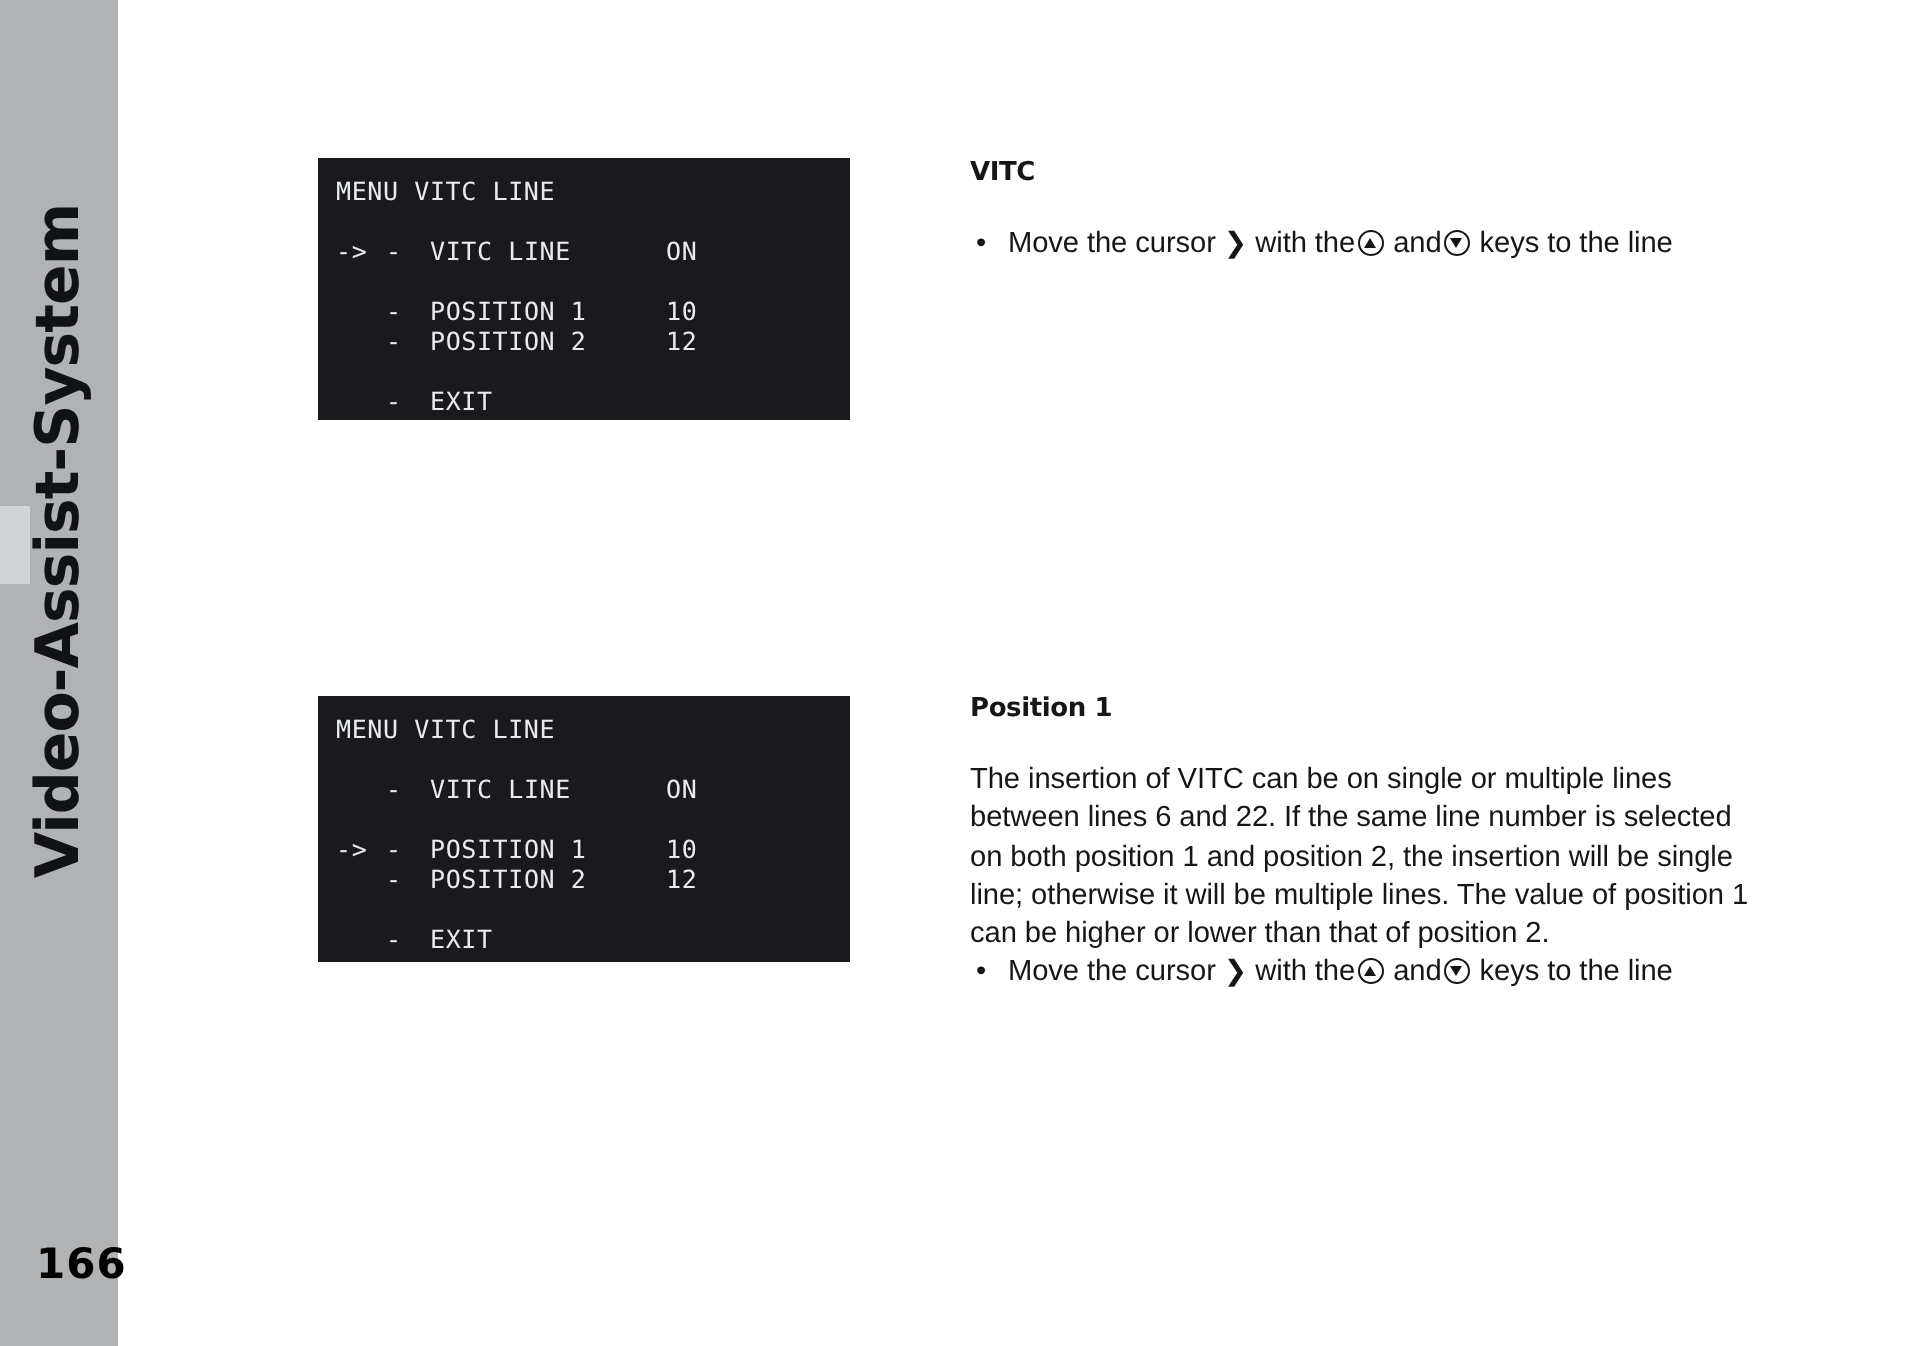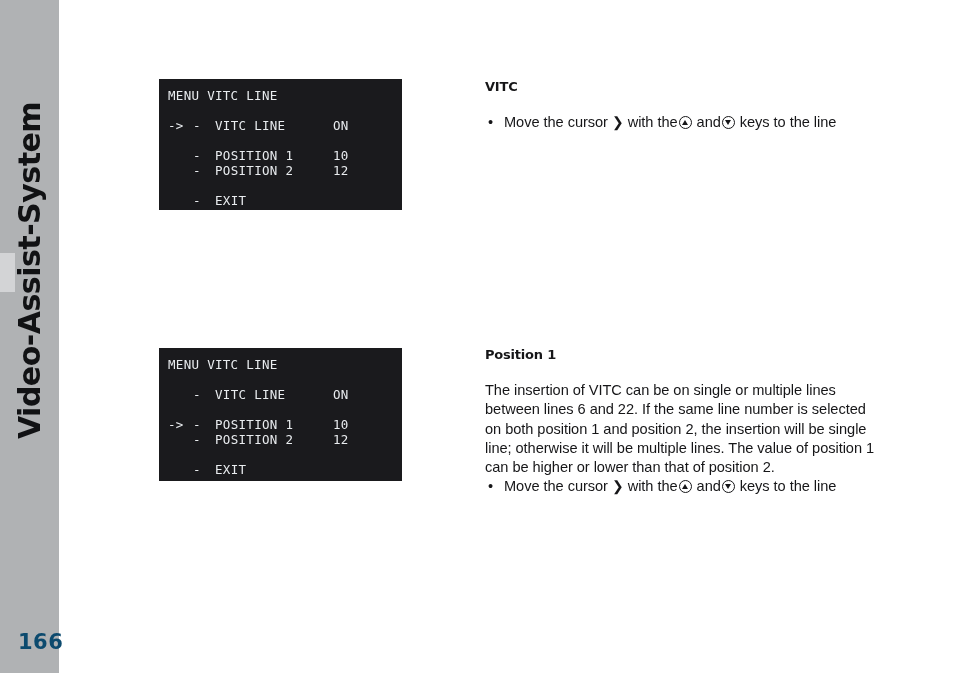--- a/index.html
+++ b/index.html
@@ -49,33 +49,33 @@
     font-family: "DejaVu Sans", sans-serif;
     font-weight: bold;
     font-size: 30px;
     letter-spacing: -0.5px;
     color: #111214;
     transform-origin: center center;
   }
   #page-number {
     position: absolute;
     left: 18px;
-    bottom: 19px;
+    bottom: 29px;
     font-family: "DejaVu Sans", sans-serif;
     font-weight: bold;
     font-size: 21px;
-    color: #0c4a6e;
+    color: #000000;
     letter-spacing: 0.5px;
   }
 
   
   .menu-box {
     position: absolute;
     left: 159px;
-    width: 243px;
+    width: 266px;
     background: #1a1a1d;
     color: #e9ecef;
     font-family: "DejaVu Sans Mono", "Liberation Mono", monospace;
     font-size: 12.5px;
     line-height: 15px;
     box-sizing: border-box;
     padding: 9px 0 0 0;
   }
   #menu-box-1 { top: 79px;  height: 131px; }
   #menu-box-2 { top: 348px; height: 133px; }

